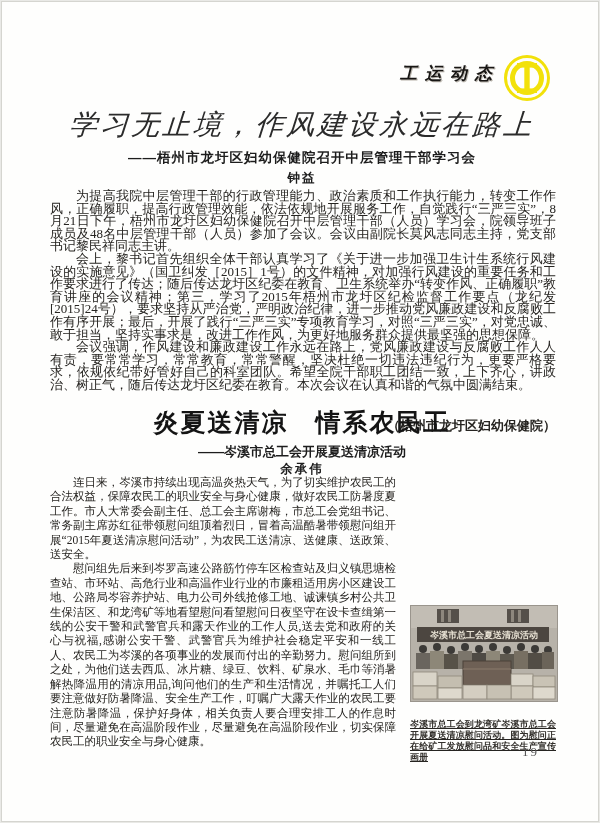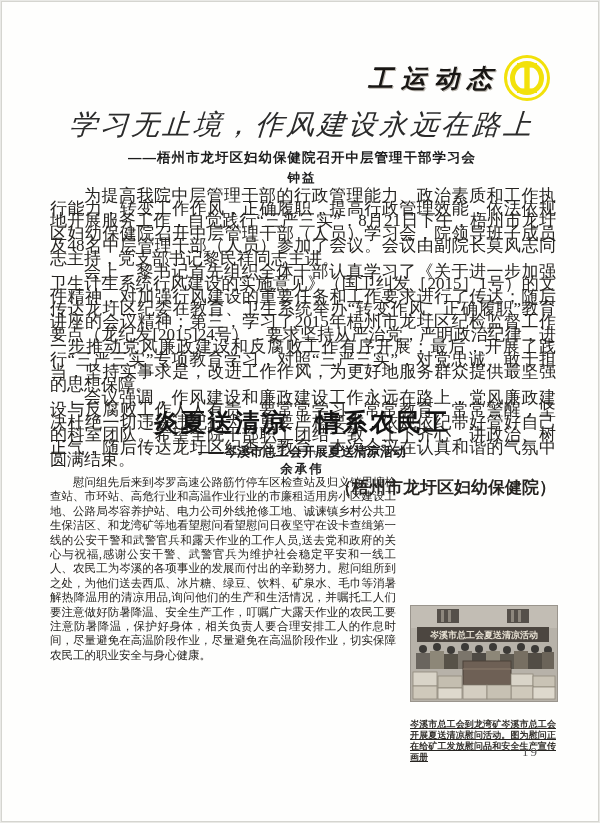--- a/index.html
+++ b/index.html
@@ -14,21 +14,21 @@
     width:596px;height:819px;
     background:#fefefd;
     border:1px solid #d5d5d0;
     overflow:hidden;
   }
   
   .masthead{
     position:absolute;top:60px;right:98px;
     font-family:"Liberation Sans","DejaVu Sans",sans-serif;
     font-weight:900;font-style:italic;
-    font-size:25px;letter-spacing:8px;color:#181614;
+    font-size:17px;letter-spacing:8px;color:#181614;
     text-shadow:1px 1px 0 #b9b4ac;
     white-space:nowrap;
   }
   .union-logo{position:absolute;top:52px;left:501px;width:48px;height:48px;}
   
   .a1-title{
     position:absolute;top:104px;left:0;width:600px;
     text-align:center;
     font-family:"DejaVu Serif","Liberation Serif",serif;
     font-style:italic;font-size:28px;font-weight:500;
@@ -40,21 +40,21 @@
     font-family:"Liberation Sans","DejaVu Sans",sans-serif;
     font-weight:bold;font-size:13.5px;color:#1d1d1d;letter-spacing:1px;
   }
   .a1-author{
     position:absolute;top:168px;left:0;width:600px;text-align:center;
     font-family:"Liberation Sans","DejaVu Sans",sans-serif;
     font-weight:bold;font-size:12.5px;color:#1d1d1d;letter-spacing:2px;
   }
   .a1-body{
     position:absolute;top:188px;left:48px;width:506px;
-    font-size:17px;line-height:12.6px;color:#262421;
+    font-size:13px;line-height:12.6px;color:#262421;
     text-align:justify;
   }
   .a1-body p,.a2-body p{margin:0;text-indent:2em;}
   .attr{float:right;font-weight:bold;margin-top:28px;}
   
   .a2-title{
     position:absolute;top:404px;left:0;width:600px;text-align:center;
     font-family:"Liberation Sans","DejaVu Sans",sans-serif;
     font-weight:900;font-size:25px;color:#141414;letter-spacing:2px;
   }
@@ -175,18 +175,19 @@
           <rect x="122" y="70" width="22" height="11" fill="#c9c3b5"></rect>
           <rect x="100" y="80" width="22" height="13" fill="#cfc9bb"></rect>
           <rect x="122" y="81" width="22" height="12" fill="#ded9cd"></rect>
           <rect x="52" y="79" width="24" height="14" fill="#d4cec1"></rect>
           <rect x="76" y="79" width="24" height="14" fill="#c7c1b3"></rect>
         </g>
       </svg>
       <figcaption>岑溪市总工会到龙湾矿岑溪市总工会开展夏送清凉慰问活动。图为慰问正在给矿工发放慰问品和安全生产宣传画册</figcaption>
     </figure>
 
+    <p>连日来，岑溪市持续出现高温炎热天气，为了切实维护农民工的合法权益，保障农民工的职业安全与身心健康，做好农民工防暑度夏工作。市人大常委会副主任、总工会主席谢梅，市总工会党组书记、常务副主席苏红征带领慰问组顶着烈日，冒着高温酷暑带领慰问组开展“2015年夏送清凉慰问活动”，为农民工送清凉、送健康、送政策、送安全。</p>
     <p>慰问组先后来到岑罗高速公路筋竹停车区检查站及归义镇思塘检查站、市环站、高危行业和高温作业行业的市廉租适用房小区建设工地、公路局岑容养护站、电力公司外线抢修工地、诚谏镇乡村公共卫生保洁区、和龙湾矿等地看望慰问看望慰问日夜坚守在设卡查缉第一线的公安干警和武警官兵和露天作业的工作人员,送去党和政府的关心与祝福,感谢公安干警、武警官兵为维护社会稳定平安和一线工人、农民工为岑溪的各项事业的发展而付出的辛勤努力。慰问组所到之处，为他们送去西瓜、冰片糖、绿豆、饮料、矿泉水、毛巾等消暑解热降温用的清凉用品,询问他们的生产和生活情况，并嘱托工人们要注意做好防暑降温、安全生产工作，叮嘱广大露天作业的农民工要注意防暑降温，保护好身体，相关负责人要合理安排工人的作息时间，尽量避免在高温阶段作业，尽量避免在高温阶段作业，切实保障农民工的职业安全与身心健康。</p>
   </div>
 
   <div class="pageno">19</div>
 
 </div>
 
 </body></html>

